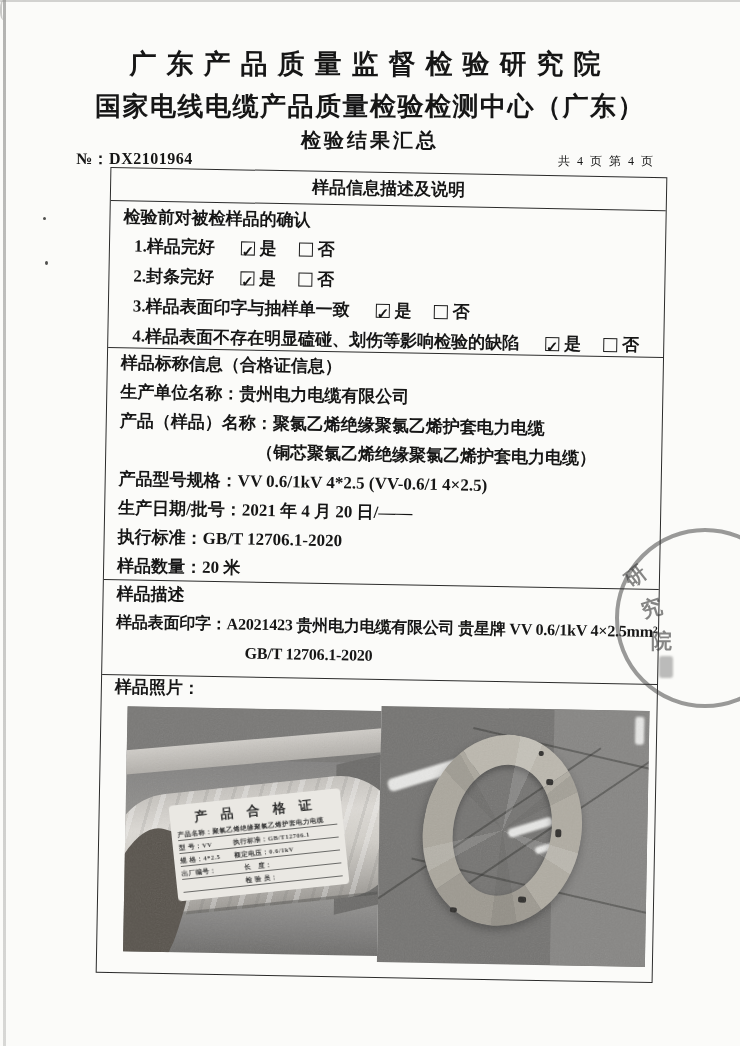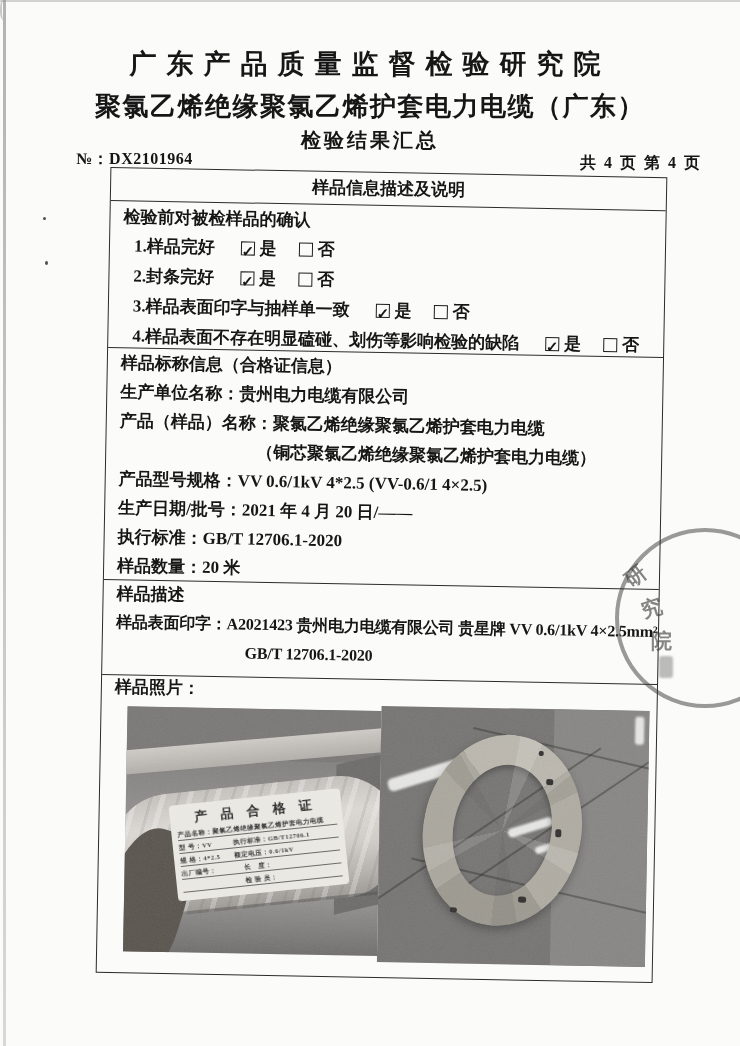--- a/index.html
+++ b/index.html
@@ -23,21 +23,21 @@
     border-left:2px solid rgba(160,160,158,.55); border-radius:50% / 40%; }
 
   
   .org1 { position:absolute; top:46px; left:0; width:100%; text-align:center;
     font-size:27px; font-weight:bold; letter-spacing:10px; }
   .org2 { position:absolute; top:89px; left:0; width:100%; text-align:center;
     font-size:26px; font-weight:bold; letter-spacing:1.5px; }
   .doc-title { position:absolute; top:127px; left:0; width:100%; text-align:center;
     font-size:20px; font-weight:bold; letter-spacing:3px; }
   .report-no { position:absolute; left:76px; top:149px; font-size:16px; font-weight:600; letter-spacing:.5px; }
-  .page-info { position:absolute; left:580px; top:153px; font-size:16px; font-weight:700; letter-spacing:2px; }
+  .page-info { position:absolute; left:558px; top:153px; font-size:12px; font-weight:400; letter-spacing:2px; }
 
   
   .doc-table { position:absolute; left:103px; top:172px; width:557px; height:806px;
     border:1.6px solid #2b2b2b; transform:rotate(1.05deg); transform-origin:50% 50%;
     font-size:17px; font-weight:600; }
   .sec { position:absolute; left:0; width:100%; border-bottom:1.4px solid #2b2b2b; }
   .t-title { top:0; height:33px; line-height:31px; text-align:center; font-weight:bold; font-size:17px; }
   .sec1 { top:33px; height:147px; padding-top:3px; }
   .sec2 { top:180px; height:232px; padding-top:2px; }
   .sec3 { top:412px; height:95px; padding-top:2px; }
@@ -131,21 +131,21 @@
 <body>
 
 <div class="edge-left"></div>
 <div class="edge-top"></div>
 <div class="speck sp1"></div>
 <div class="speck sp2"></div>
 <div class="speck sp3"></div>
 <div class="sp4"></div>
 
 <div class="org1">广东产品质量监督检验研究院</div>
-<div class="org2">聚氯乙烯绝缘聚氯乙烯护套电力电缆（广东）</div>
+<div class="org2">国家电线电缆产品质量检验检测中心（广东）</div>
 <div class="doc-title">检验结果汇总</div>
 <div class="report-no"><span>№：</span><span>DX2101964</span></div>
 <div class="page-info">共 4 页 第 4 页</div>
 
 <div class="doc-table">
 
   <div class="sec t-title">样品信息描述及说明</div>
 
   <div class="sec sec1">
     <div class="sec-heading">检验前对被检样品的确认</div>

